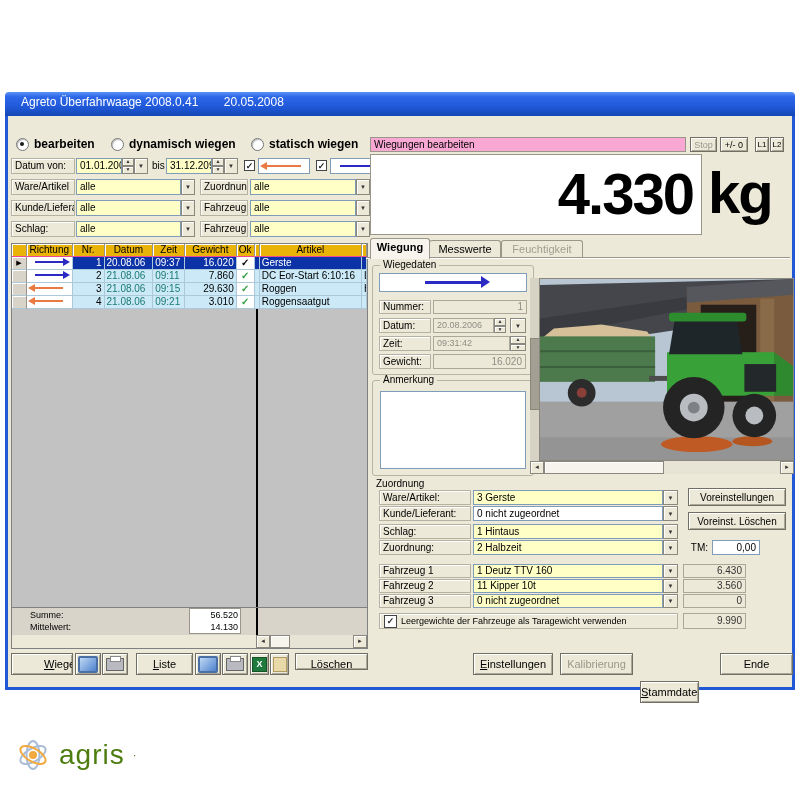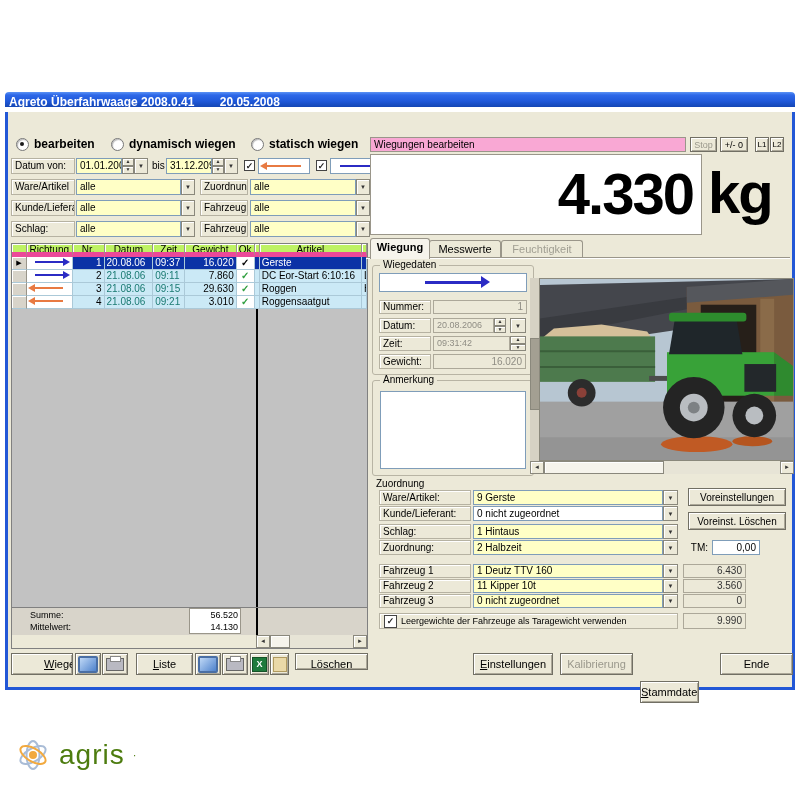--- a/index.html
+++ b/index.html
@@ -2,23 +2,23 @@
 <html><head>
 <meta charset="utf-8">
 <style>
   html,body{margin:0;padding:0;background:#fff;}
   #screen{position:relative;width:800px;height:800px;background:#ffffff;overflow:hidden;
           font-family:"Liberation Sans",sans-serif;font-size:11px;color:#000;}
   .a{position:absolute;box-sizing:border-box;}
   
   .win{position:absolute;left:5px;top:112px;width:790px;height:578px;background:#ECE9D8;
        border:3px solid #2257D6;border-top:none;box-sizing:border-box;}
-  .titlebar{position:absolute;left:-3px;top:-20px;width:790px;height:15px;
+  .titlebar{position:absolute;left:-3px;top:-20px;width:790px;height:24px;
             background:linear-gradient(180deg,#5B93F5 0%,#2E68E8 20%,#2059DA 60%,#1446B4 100%);
-            color:#fff;font-weight:bold;font-size:12px;line-height:20px;padding-left:4px;box-sizing:border-box;
+            color:#fff;font-weight:normal;font-size:12px;line-height:20px;padding-left:16px;box-sizing:border-box;
             border-radius:4px 4px 0 0;}
   .titlebar .date{margin-left:22px;}
   
   .lbl{background:#ECE9D8;border:1px solid #B6B2A2;box-shadow:inset 1px 1px 0 #fff;
        font-size:10px;line-height:14px;padding-left:3px;overflow:hidden;white-space:nowrap;}
   .fld{background:#fff;border:1px solid #7F9DB9;font-size:10px;line-height:13px;padding:0 3px;
        overflow:hidden;white-space:nowrap;}
   .yel{background:#FFFFC6;}
   .dis{background:#ECE9D8;color:#8f8d84;border:1px solid #ACA899;}
   .rt{text-align:right;}
@@ -43,21 +43,21 @@
   .arr-r{background:#2B2BC4;}
   .arr-r::after{right:-7px;border-width:4px 0 4px 7px;border-color:transparent transparent transparent #2B2BC4;}
   .arr-l{background:#E87A42;}
   .arr-l::after{left:-7px;border-width:4px 7px 4px 0;border-color:transparent #E87A42 transparent transparent;}
   .arr-big{height:3px;}
   .arr-big.arr-r::after{top:-5px;right:-9px;border-width:6px 0 6px 9px;}
   
   .tbl{background:#C2C2C2;border:1px solid #808080;display:flex;flex-direction:column;}
   .trow{display:flex;height:13px;flex:none;}
   .trow .c{box-sizing:border-box;font-size:10px;line-height:12px;padding:0 2px;overflow:hidden;white-space:nowrap;}
-  .thead .c{background:#bef264;border-right:1px solid #99958a;border-bottom:5px solid #ec4899;
+  .thead .c{background:#eab308;border-right:1px solid #99958a;border-bottom:1px solid #ec4899;
             box-shadow:inset 1px 1px 0 #fff;text-align:center;font-size:10px;}
   .drow .c{background:#CBE9F6;border-right:1px solid #ABC9D8;border-bottom:1px solid #ABC9D8;}
   .drow .c-sel{background:#D8D4CA;border-right:1px solid #99958a;box-shadow:inset 1px 1px 0 #fff;
                text-align:center;font-size:7px;line-height:12px;color:#000;}
   .drow .c-rich,.drow .c-ok{background:#fff;text-align:center;}
   .drow.selrow .c{background:#0B32A6;color:#fff;}
   .drow.selrow .c-rich,.drow.selrow .c-ok{background:#fff;color:#000;}
   .drow.selrow .c-sel{background:#D8D4CA;color:#000;}
   .c-sel{width:15px;}.c-rich{width:46px;}.c-nr{width:32px;}.c-dat{width:49px;}.c-zeit{width:32px;}
   .c-gew{width:52px;}.c-ok{width:18px;}.c-divd{width:2px;background:#000;}.c-art{width:103px;}.c-ext{flex:1;}
@@ -374,21 +374,21 @@
     </div>
     <div class="a sb" style="left:522px;top:349px;width:264px;height:13px;">
       <div class="sba">◄</div>
       <div class="sbthumb" style="width:118px;"></div>
       <div style="flex:1;"></div>
       <div class="sba">►</div>
     </div>
 
     <div class="a sect" style="left:368px;top:366px;">Zuordnung</div>
     <div class="a lbl" style="left:371px;top:378px;width:92px;height:15px;line-height:13px;">Ware/Artikel:</div>
-    <div class="a fld yel" style="left:465px;top:378px;width:190px;height:15px;line-height:13px;">9 Gerste</div>
+    <div class="a fld yel" style="left:465px;top:378px;width:190px;height:15px;line-height:13px;">3 Gerste</div>
     <div class="a ddb" style="left:655px;top:378px;width:15px;height:15px;">
         <span>▼</span>
       </div>
     <div class="a lbl" style="left:371px;top:394px;width:92px;height:15px;line-height:13px;">Kunde/Lieferant:</div>
     <div class="a fld" style="left:465px;top:394px;width:190px;height:15px;line-height:13px;">0 nicht zugeordnet</div>
     <div class="a ddb" style="left:655px;top:394px;width:15px;height:15px;">
         <span>▼</span>
       </div>
     <div class="a lbl" style="left:371px;top:412px;width:92px;height:15px;line-height:13px;">Schlag:</div>
     <div class="a fld yel" style="left:465px;top:412px;width:190px;height:15px;line-height:13px;">1 Hintaus</div>

